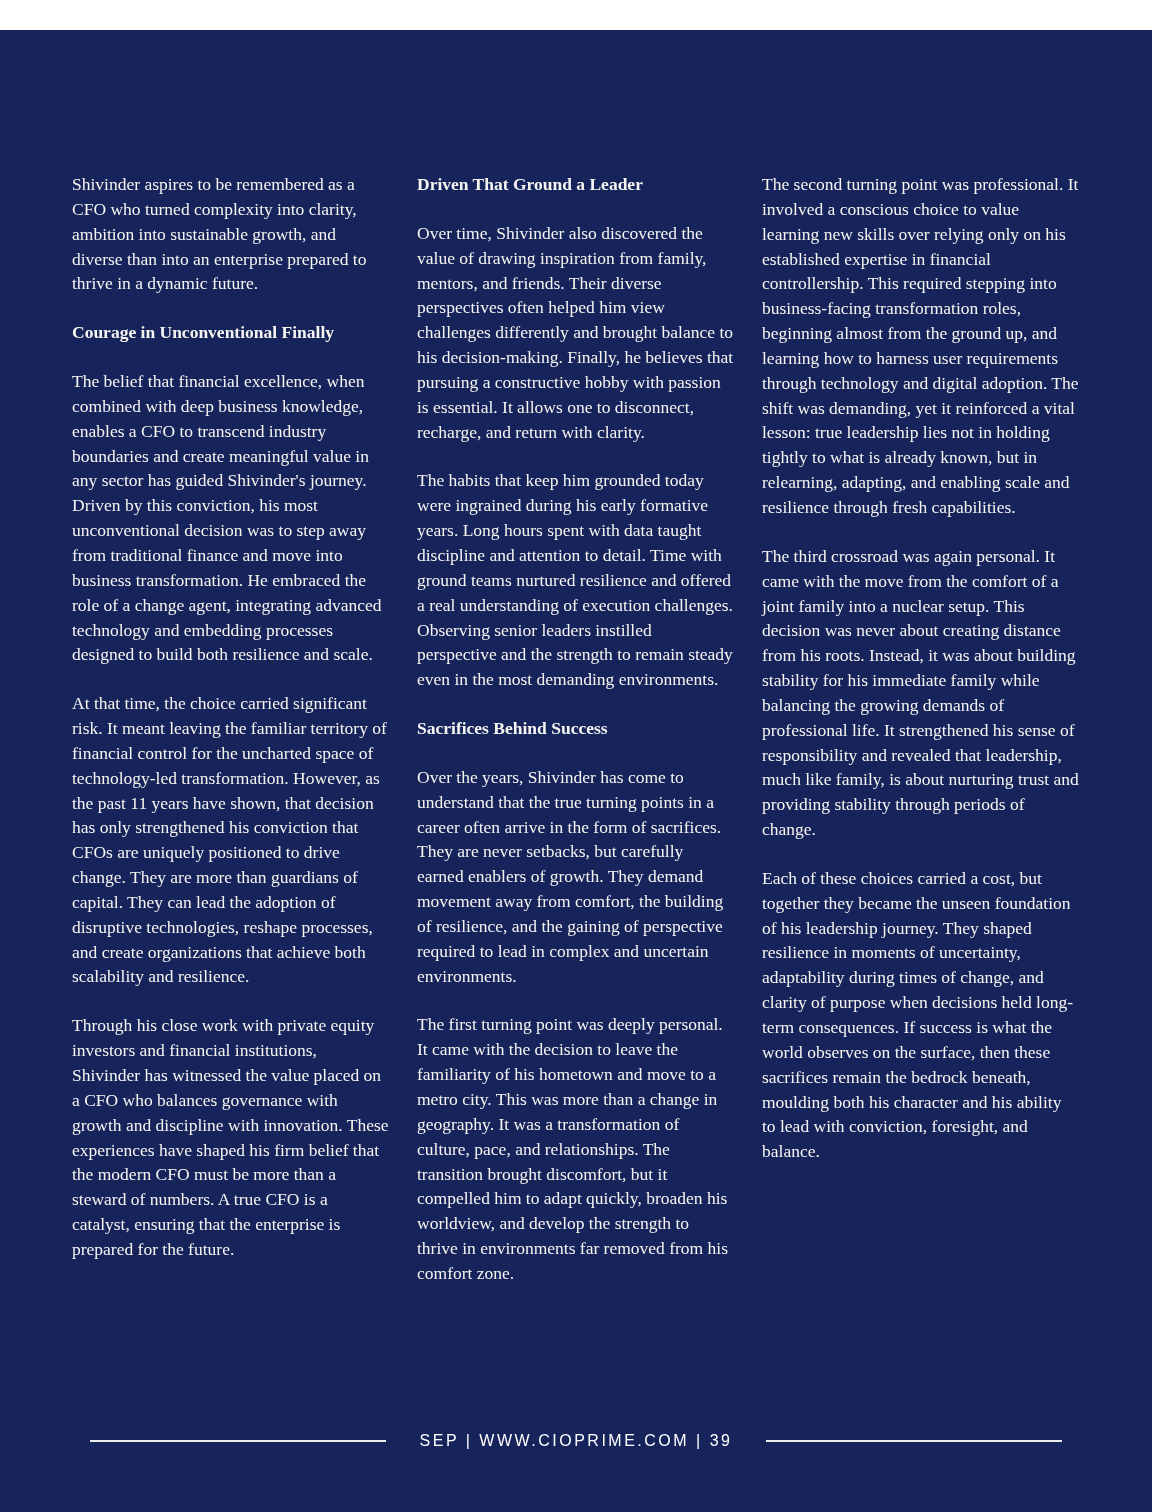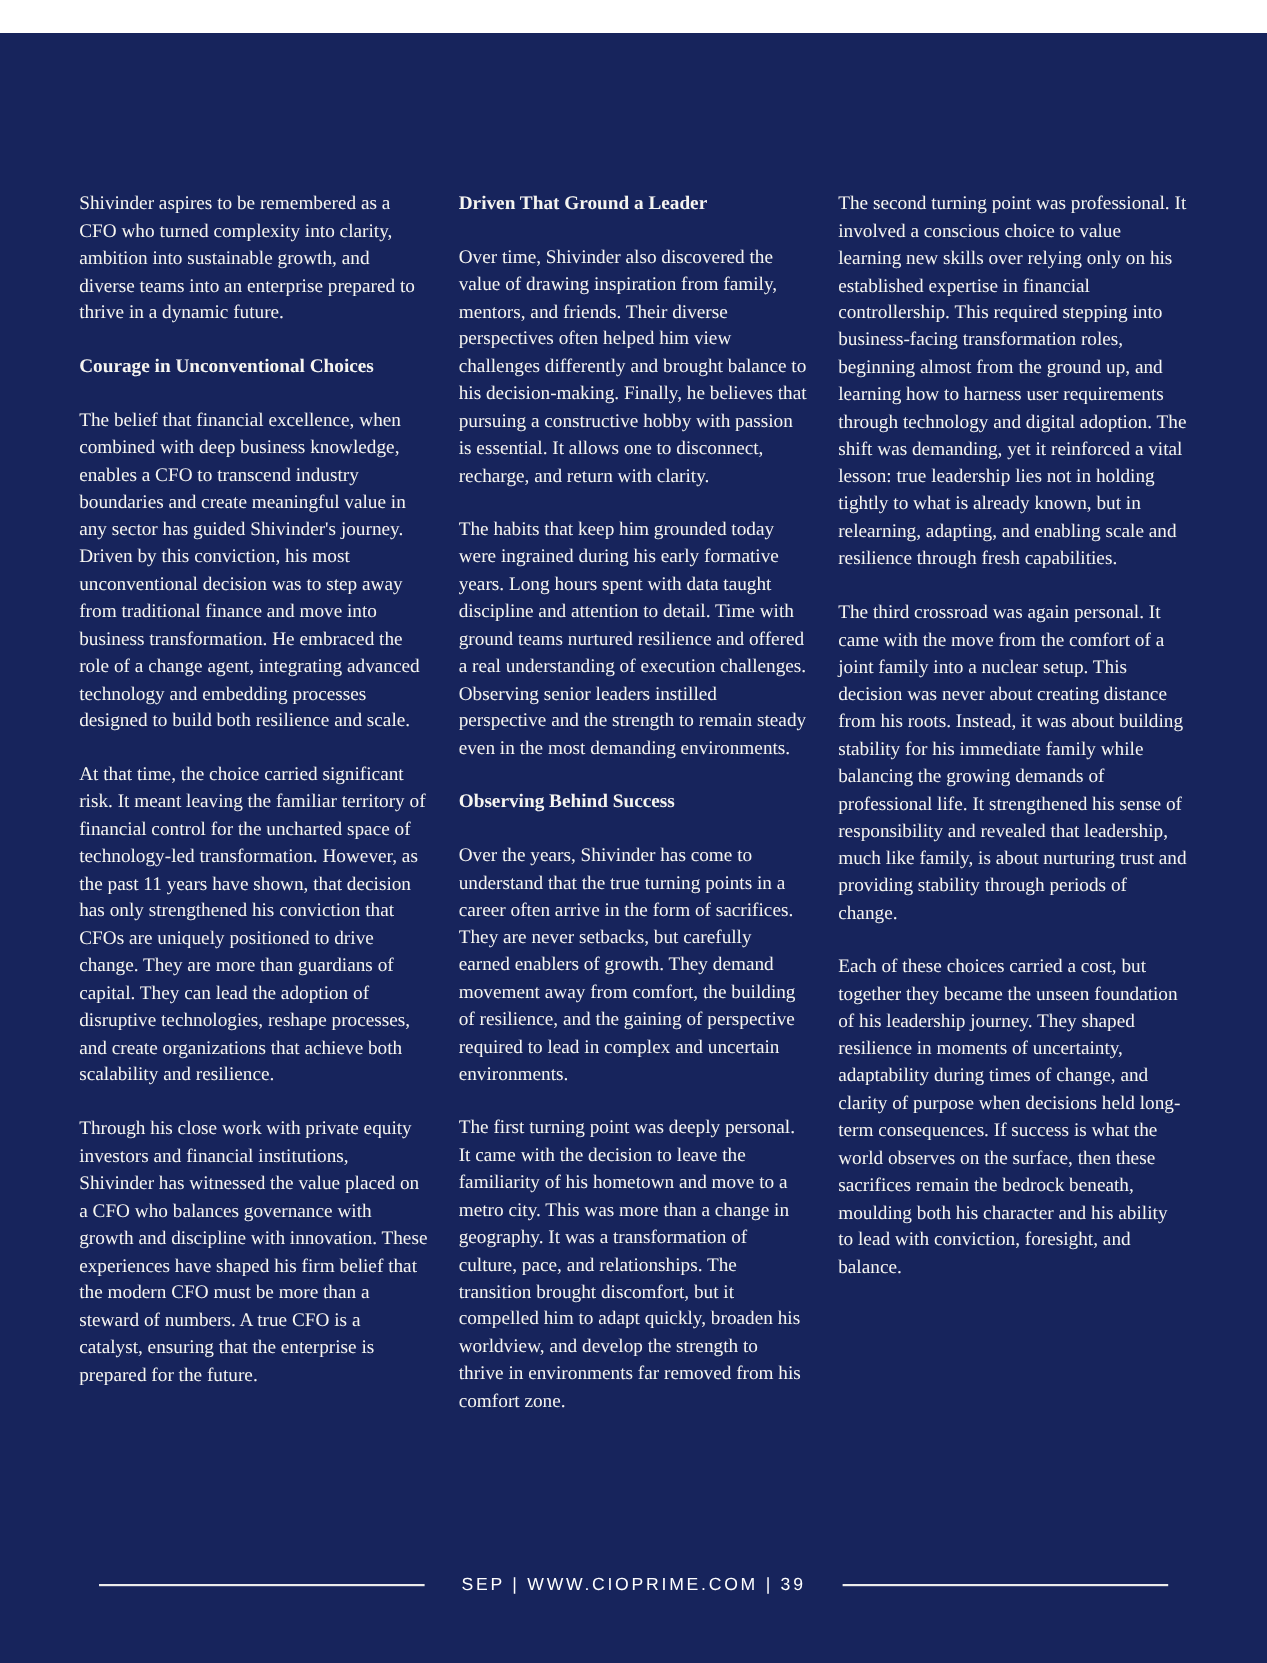--- a/index.html
+++ b/index.html
@@ -74,32 +74,32 @@
 </head>
 <body>
 
 <div class="page">
 
   <div class="top-strip"></div>
 
   <div class="content">
 
     <div class="col">
-      <p>Shivinder aspires to be remembered as a CFO who turned complexity into clarity, ambition into sustainable growth, and diverse teams into an enterprise prepared to thrive in a dynamic future.</p>
-      <h3>Courage in Unconventional Choices</h3>
+      <p>Shivinder aspires to be remembered as a CFO who turned complexity into clarity, ambition into sustainable growth, and diverse than into an enterprise prepared to thrive in a dynamic future.</p>
+      <h3>Courage in Unconventional Finally</h3>
       <p>The belief that financial excellence, when combined with deep business knowledge, enables a CFO to transcend industry boundaries and create meaningful value in any sector has guided Shivinder's journey. Driven by this conviction, his most unconventional decision was to step away from traditional finance and move into business transformation. He embraced the role of a change agent, integrating advanced technology and embedding processes designed to build both resilience and scale.</p>
       <p>At that time, the choice carried significant risk. It meant leaving the familiar territory of financial control for the uncharted space of technology-led transformation. However, as the past 11 years have shown, that decision has only strengthened his conviction that CFOs are uniquely positioned to drive change. They are more than guardians of capital. They can lead the adoption of disruptive technologies, reshape processes, and create organizations that achieve both scalability and resilience.</p>
       <p>Through his close work with private equity investors and financial institutions, Shivinder has witnessed the value placed on a CFO who balances governance with growth and discipline with innovation. These experiences have shaped his firm belief that the modern CFO must be more than a steward of numbers. A true CFO is a catalyst, ensuring that the enterprise is prepared for the future.</p>
     </div>
 
     <div class="col">
       <h3>Driven That Ground a Leader</h3>
       <p>Over time, Shivinder also discovered the value of drawing inspiration from family, mentors, and friends. Their diverse perspectives often helped him view challenges differently and brought balance to his decision-making. Finally, he believes that pursuing a constructive hobby with passion is essential. It allows one to disconnect, recharge, and return with clarity.</p>
       <p>The habits that keep him grounded today were ingrained during his early formative years. Long hours spent with data taught discipline and attention to detail. Time with ground teams nurtured resilience and offered a real understanding of execution challenges. Observing senior leaders instilled perspective and the strength to remain steady even in the most demanding environments.</p>
-      <h3>Observing Behind Success</h3>
+      <h3>Sacrifices Behind Success</h3>
       <p>Over the years, Shivinder has come to understand that the true turning points in a career often arrive in the form of sacrifices. They are never setbacks, but carefully earned enablers of growth. They demand movement away from comfort, the building of resilience, and the gaining of perspective required to lead in complex and uncertain environments.</p>
       <p>The first turning point was deeply personal. It came with the decision to leave the familiarity of his hometown and move to a metro city. This was more than a change in geography. It was a transformation of culture, pace, and relationships. The transition brought discomfort, but it compelled him to adapt quickly, broaden his worldview, and develop the strength to thrive in environments far removed from his comfort zone.</p>
     </div>
 
     <div class="col">
       <p>The second turning point was professional. It involved a conscious choice to value learning new skills over relying only on his established expertise in financial controllership. This required stepping into business-facing transformation roles, beginning almost from the ground up, and learning how to harness user requirements through technology and digital adoption. The shift was demanding, yet it reinforced a vital lesson: true leadership lies not in holding tightly to what is already known, but in relearning, adapting, and enabling scale and resilience through fresh capabilities.</p>
       <p>The third crossroad was again personal. It came with the move from the comfort of a joint family into a nuclear setup. This decision was never about creating distance from his roots. Instead, it was about building stability for his immediate family while balancing the growing demands of professional life. It strengthened his sense of responsibility and revealed that leadership, much like family, is about nurturing trust and providing stability through periods of change.</p>
       <p>Each of these choices carried a cost, but together they became the unseen foundation of his leadership journey. They shaped resilience in moments of uncertainty, adaptability during times of change, and clarity of purpose when decisions held long-term consequences. If success is what the world observes on the surface, then these sacrifices remain the bedrock beneath, moulding both his character and his ability to lead with conviction, foresight, and balance.</p>
     </div>
 

